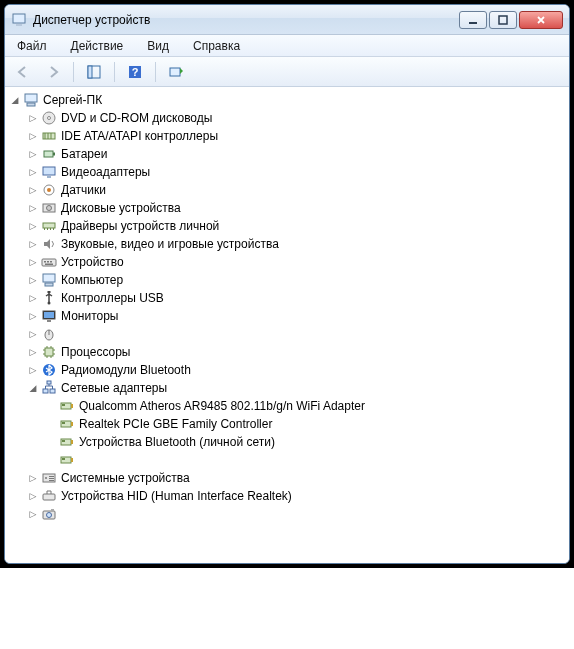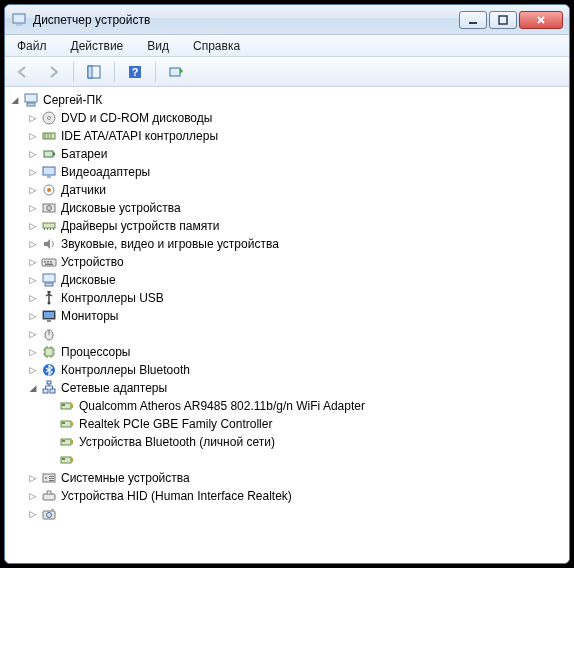--- a/index.html
+++ b/index.html
@@ -195,21 +195,21 @@
                   <span class="expander">▷</span>
                   <span class="dev-icon">
                     <svg width="16" height="16" viewBox="0 0 16 16">
                       <rect x="2" y="5" width="12" height="5" fill="#d7e6c8" stroke="#6a8a4a"></rect>
                       <rect x="3" y="10" width="1" height="2" fill="#6a8a4a"></rect>
                       <rect x="6" y="10" width="1" height="2" fill="#6a8a4a"></rect>
                       <rect x="9" y="10" width="1" height="2" fill="#6a8a4a"></rect>
                       <rect x="12" y="10" width="1" height="2" fill="#6a8a4a"></rect>
                     </svg>
                   </span>
-                  <span class="label">Драйверы устройств памяти</span>
+                  <span class="label">Драйверы устройств личной</span>
                 </div>
               </li>
               <li>
                 <div class="row">
                   <span class="expander">▷</span>
                   <span class="dev-icon">
                     <svg width="16" height="16" viewBox="0 0 16 16">
                       <path d="M3 6 L6 6 L9 3 L9 13 L6 10 L3 10 Z" fill="#888"></path>
                       <path d="M11 5 Q14 8 11 11" fill="none" stroke="#888"></path>
                     </svg>
@@ -234,21 +234,21 @@
               </li>
               <li>
                 <div class="row">
                   <span class="expander">▷</span>
                   <span class="dev-icon">
                     <svg width="16" height="16" viewBox="0 0 16 16">
                       <rect x="2" y="2" width="12" height="8" fill="#dfeeff" stroke="#5a7ca0"></rect>
                       <rect x="4" y="11" width="8" height="3" fill="#c8d7e8" stroke="#5a7ca0"></rect>
                     </svg>
                   </span>
-                  <span class="label">Дисковые</span>
+                  <span class="label">Компьютер</span>
                 </div>
               </li>
               <li>
                 <div class="row">
                   <span class="expander">▷</span>
                   <span class="dev-icon">
                     <svg width="16" height="16" viewBox="0 0 16 16">
                       <path d="M8 2 L8 12 M8 4 L5 6 M8 4 L11 6" stroke="#444" stroke-width="1.5" fill="none"></path>
                       <circle cx="8" cy="13" r="1.5" fill="#444"></circle>
                       <rect x="6.5" y="1" width="3" height="2" fill="#444"></rect>
@@ -302,21 +302,21 @@
               </li>
               <li>
                 <div class="row">
                   <span class="expander">▷</span>
                   <span class="dev-icon">
                     <svg width="16" height="16" viewBox="0 0 16 16">
                       <circle cx="8" cy="8" r="6" fill="#2a6fd6"></circle>
                       <path d="M8 3 L8 13 L11 10 L5 6 M5 10 L11 6 L8 3" fill="none" stroke="#fff" stroke-width="1.2"></path>
                     </svg>
                   </span>
-                  <span class="label">Контроллеры Bluetooth</span>
+                  <span class="label">Радиомодули Bluetooth</span>
                 </div>
               </li>
               <li>
                 <div class="row">
                   <span class="expander">◢</span>
                   <span class="dev-icon">
                     <svg width="16" height="16" viewBox="0 0 16 16">
                       <rect x="2" y="9" width="5" height="4" fill="#cfe3fb" stroke="#4a6aa0"></rect>
                       <rect x="9" y="9" width="5" height="4" fill="#cfe3fb" stroke="#4a6aa0"></rect>
                       <path d="M4.5 9 L4.5 6 L11.5 6 L11.5 9 M8 6 L8 3" stroke="#4a6aa0" fill="none"></path>

